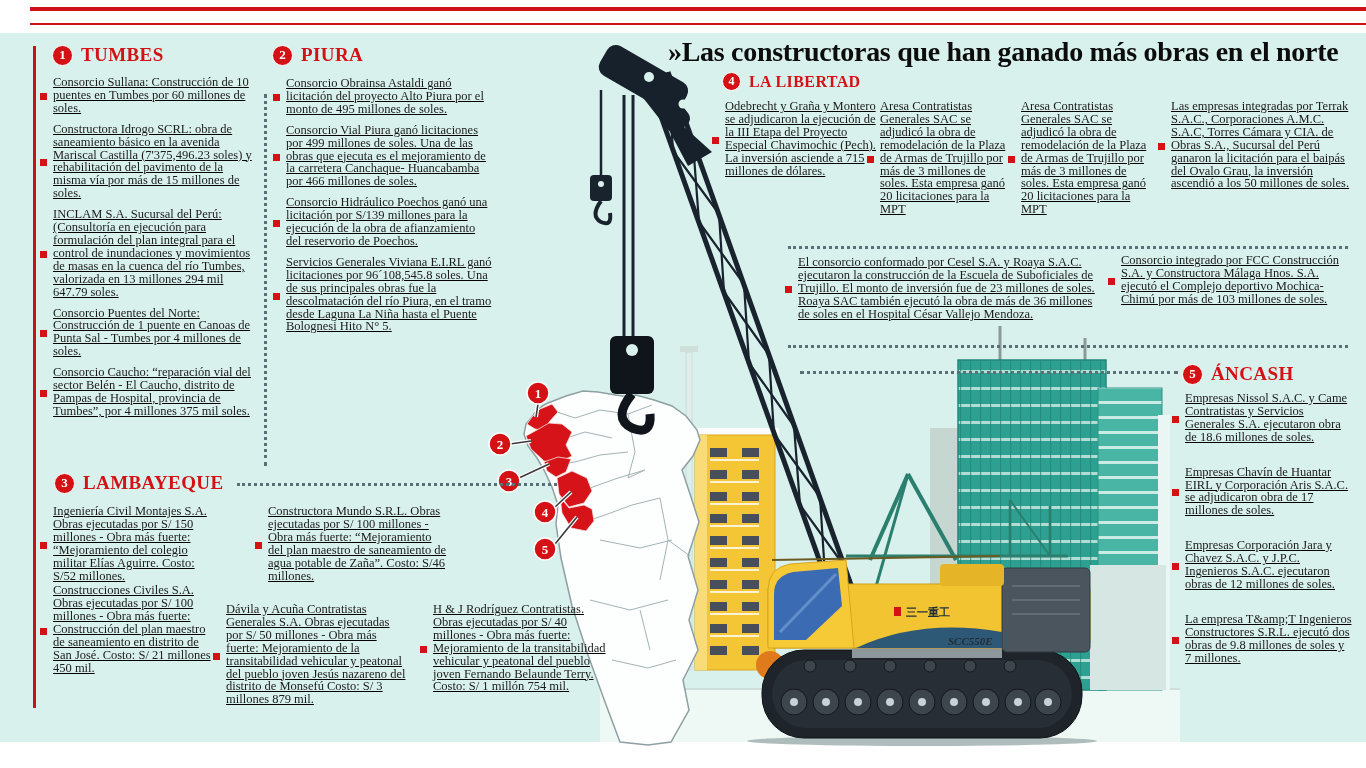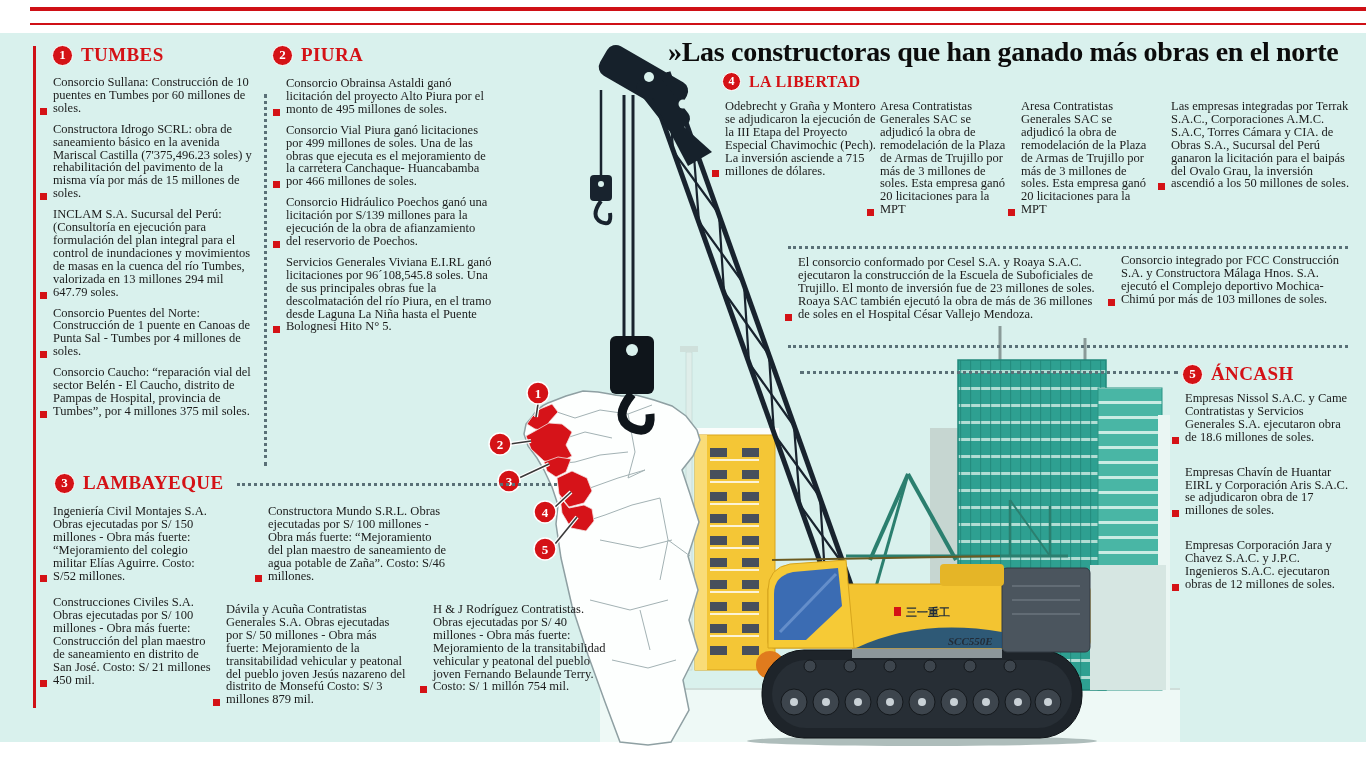--- a/index.html
+++ b/index.html
@@ -10,21 +10,21 @@
   .rule{position:absolute;background:#cf1016;z-index:3;}
   .redbar{position:absolute;background:#cf1016;z-index:3;}
   .title{position:absolute;left:668px;top:36px;font-size:28px;font-weight:bold;color:#0c0c0c;
          letter-spacing:-0.3px;z-index:4;white-space:nowrap;}
   .sec-h{position:absolute;display:flex;align-items:center;gap:8px;z-index:4;}
   .num{display:flex;align-items:center;justify-content:center;width:21px;height:21px;border-radius:50%;
        background:#d41216;color:#fff;font-weight:bold;font-size:13px;border:1.5px solid #fff;box-sizing:border-box;flex:0 0 auto;}
   .sec-t{color:#d41216;font-weight:bold;font-size:19px;letter-spacing:0.4px;white-space:nowrap;}
   .sec-t.small{font-size:16px;}
   .col{position:absolute;display:flex;flex-direction:column;gap:8px;z-index:4;}
-  .item{display:flex;align-items:flex-end;}
+  .item{display:flex;align-items:center;text-decoration:underline;}
   .sq{flex:0 0 auto;width:7px;height:7px;background:#d41216;margin:3px 6px 0 0;}
   .it{margin:0;font-size:12.5px;line-height:12.9px;color:#1b1b1b;}
   .dots-h{position:absolute;border-top:3px dotted #5a7077;height:0;z-index:2;}
   .dots-v{position:absolute;border-left:3px dotted #5a7077;width:0;z-index:2;}
   svg text{font-family:"Liberation Serif",serif;}
 </style>
 </head>
 <body>
 
 <div class="canvas">
@@ -316,21 +316,21 @@
     <div class="item">
         <span class="sq"></span>
         <p class="it">Consorcio Hidráulico Poechos ganó una licitación por S/139 millones para la ejecución de la obra de afianzamiento del reservorio de Poechos.</p>
       </div>
     <div class="item">
         <span class="sq"></span>
         <p class="it">Servicios Generales Viviana E.I.RL ganó licitaciones por 96´108,545.8 soles. Una de sus principales obras fue la descolmatación del río Piura, en el tramo desde Laguna La Niña hasta el Puente Bolognesi Hito N° 5.</p>
       </div>
   </div>
 
-  <div class="col" style="left:40px;top:505px;width:178px;gap:14px;">
+  <div class="col" style="left:40px;top:505px;width:178px;gap:2px;">
     <div class="item">
         <span class="sq"></span>
         <p class="it">Ingeniería Civil Montajes S.A. Obras ejecutadas por S/ 150 millones - Obra más fuerte: “Mejoramiento del colegio militar Elías Aguirre. Costo: S/52 millones.</p>
       </div>
     <div class="item">
         <span class="sq"></span>
         <p class="it">Construcciones Civiles S.A. Obras ejecutadas por S/ 100 millones - Obra más fuerte: Construcción del plan maestro de saneamiento en distrito de San José. Costo: S/ 21 millones 450 mil.</p>
       </div>
   </div>
   <div class="col" style="left:255px;top:505px;width:192px;">
@@ -396,14 +396,18 @@
         <p class="it">Empresas Nissol S.A.C. y Came Contratistas y Servicios Generales S.A. ejecutaron obra de 18.6 millones de soles.</p>
       </div>
     <div class="item">
         <span class="sq"></span>
         <p class="it">Empresas Chavín de Huantar EIRL y Corporación Aris S.A.C. se adjudicaron obra de 17 millones de soles.</p>
       </div>
     <div class="item">
         <span class="sq"></span>
         <p class="it">Empresas Corporación Jara y Chavez S.A.C. y J.P.C. Ingenieros S.A.C. ejecutaron obras de 12 millones de soles.</p>
       </div>
+    <div class="item">
+        <span class="sq"></span>
+        <p class="it">La empresa T&amp;amp;T Ingenieros Constructores S.R.L. ejecutó dos obras de 9.8 millones de soles y 7 millones.</p>
+      </div>
   </div>
 </div>
 
 </body></html>

